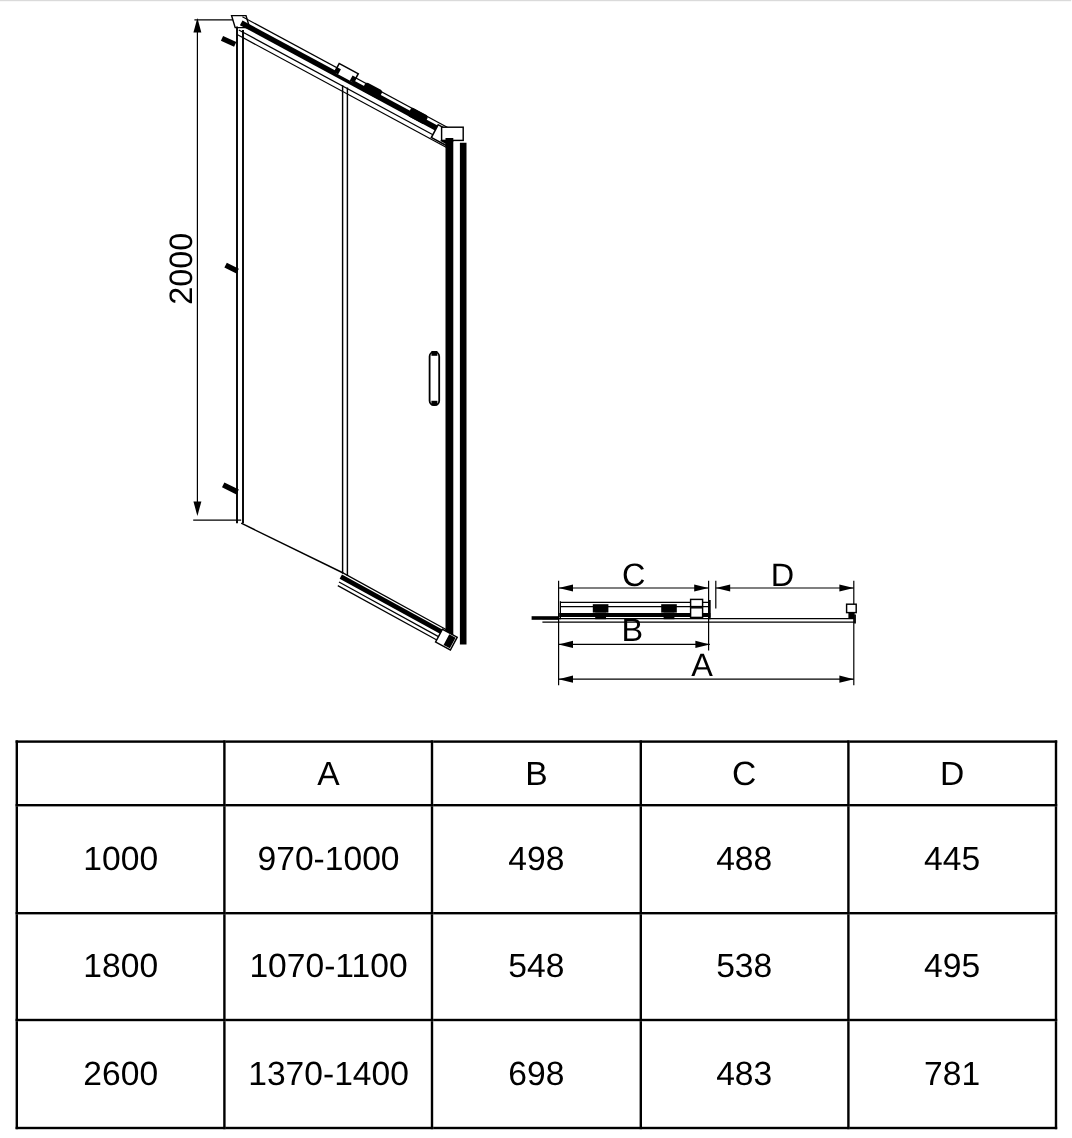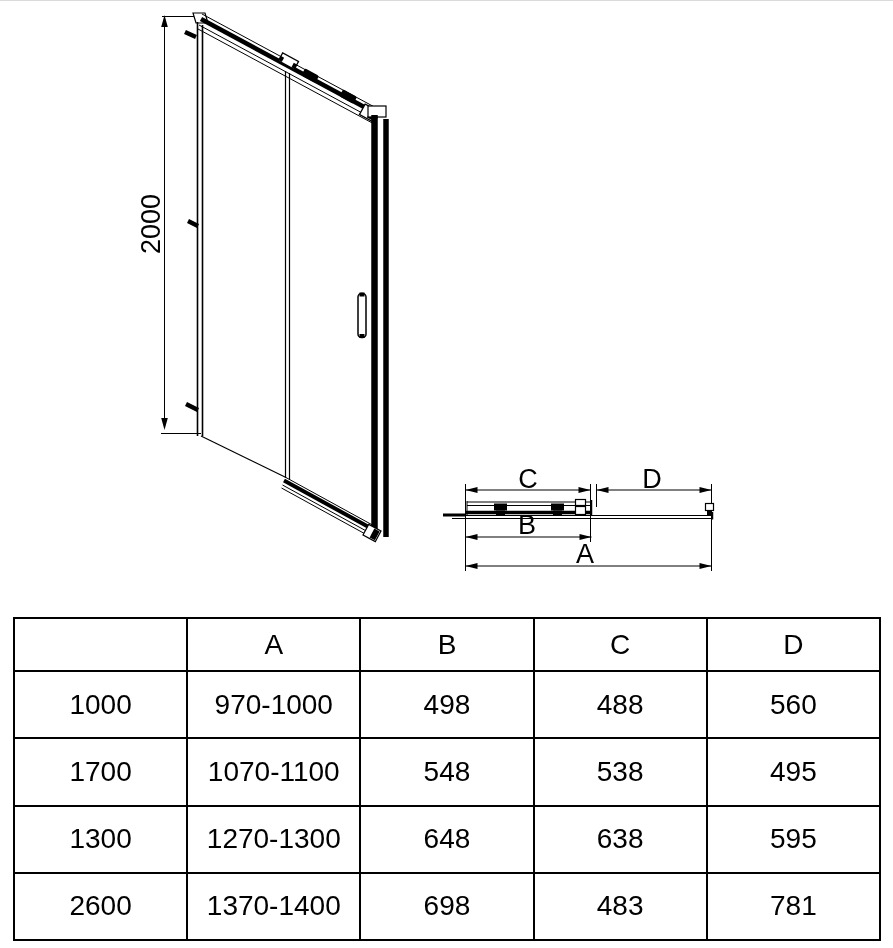--- a/index.html
+++ b/index.html
@@ -187,35 +187,28 @@
           <th>C</th>
           <th>D</th>
         </tr>
       </thead>
       <tbody>
         <tr>
           <td>1000</td>
           <td>970-1000</td>
           <td>498</td>
           <td>488</td>
-          <td>560</td>
-        </tr>
-        <tr>
-          <td>1700</td>
+          <td>445</td>
+        </tr>
+        <tr>
+          <td>1800</td>
           <td>1070-1100</td>
           <td>548</td>
           <td>538</td>
           <td>495</td>
-        </tr>
-        <tr>
-          <td>1300</td>
-          <td>1270-1300</td>
-          <td>648</td>
-          <td>638</td>
-          <td>595</td>
         </tr>
         <tr>
           <td>2600</td>
           <td>1370-1400</td>
           <td>698</td>
           <td>483</td>
           <td>781</td>
         </tr>
       </tbody>
     </table>

